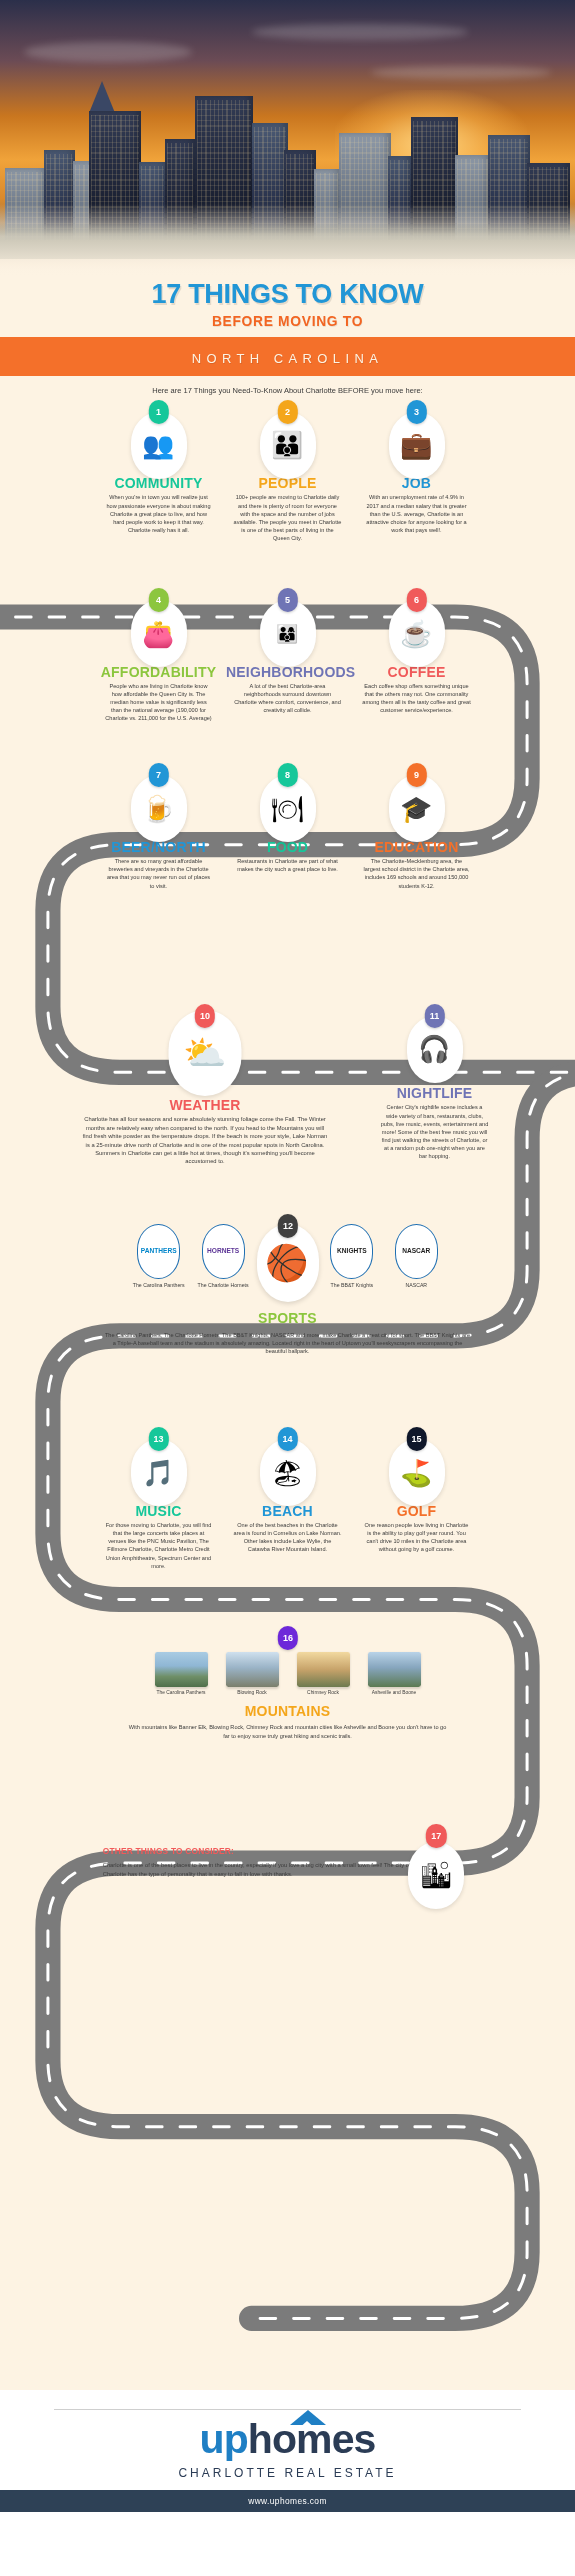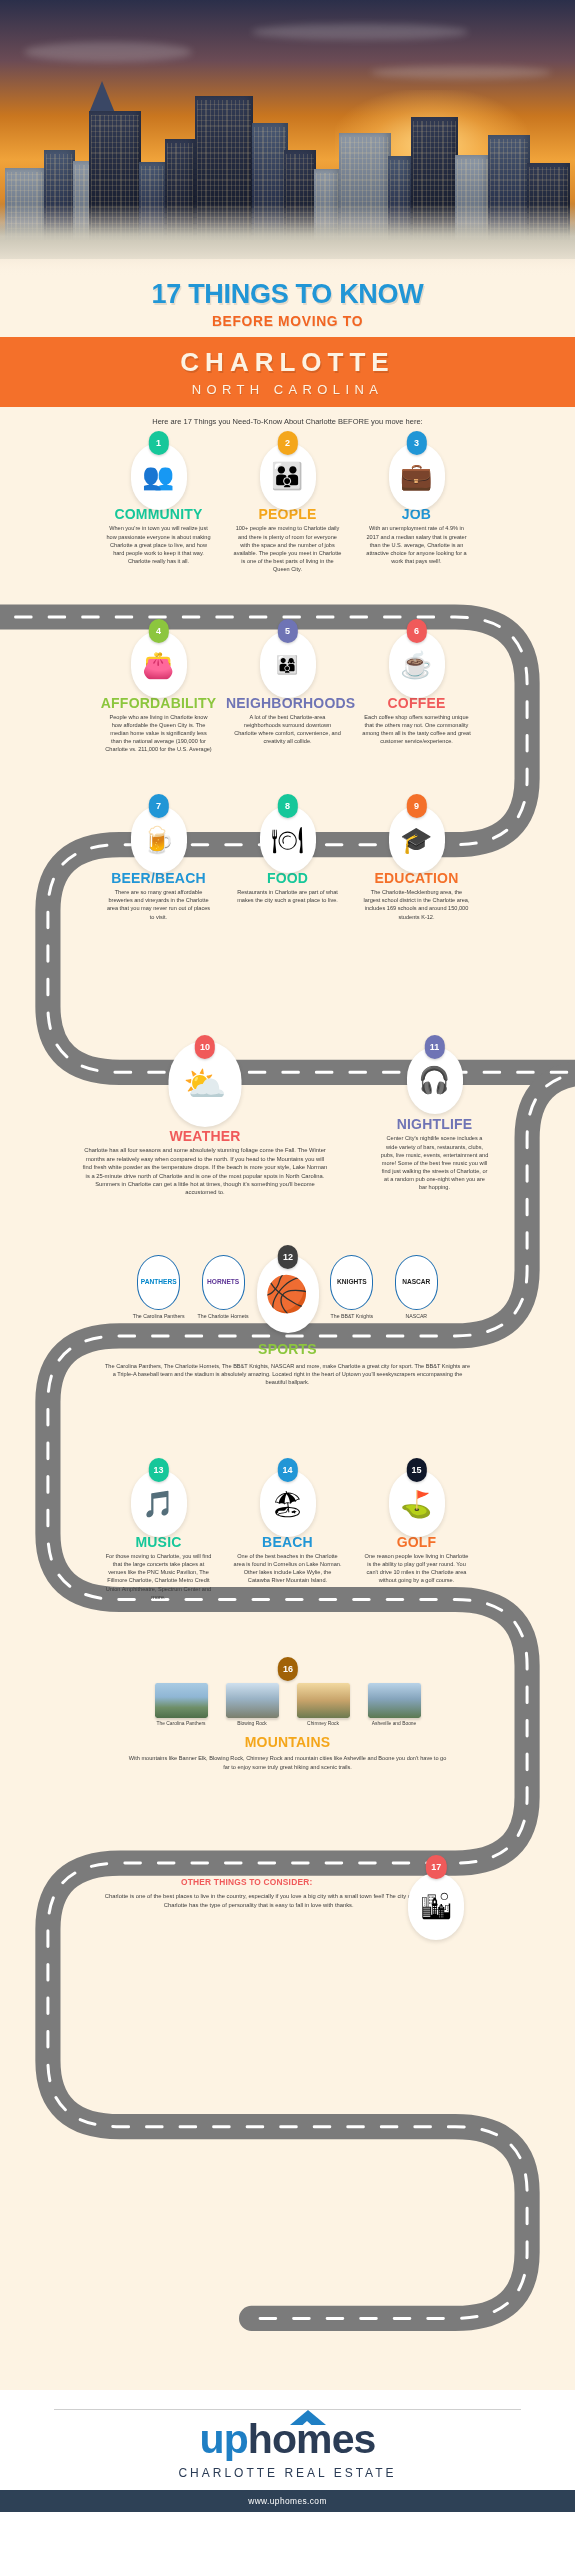--- a/index.html
+++ b/index.html
@@ -301,21 +301,20 @@
     </div>
     <div class="treeline"></div>
     <div class="hero-fade"></div>
   </div>
 
   <div class="title-wrap">
     <div class="title-main">17 THINGS TO KNOW</div>
     <div class="title-sub">BEFORE MOVING TO</div>
   </div>
   <div class="orange-band">
-    <div class="band-city">CHARLOTTE</div>
     <div class="band-state">NORTH CAROLINA</div>
   </div>
   <div class="intro">Here are 17 Things you Need-To-Know About Charlotte BEFORE you move here:</div>
 
   <svg class="road-layer" viewBox="0 0 960 4300" preserveAspectRatio="none" xmlns="http://www.w3.org/2000/svg">
     <g fill="none" stroke="#7b7b7b" stroke-width="42" stroke-linecap="round">
       <path d="M -30 1030 L 760 1030 Q 880 1030 880 1140 L 880 1300 Q 880 1410 760 1410 L 200 1410 Q 80 1410 80 1520 L 80 1680 Q 80 1790 200 1790 L 990 1790"></path>
       <path d="M 990 1790 Q 880 1790 880 1900 L 880 2120 Q 880 2230 760 2230 L 200 2230 Q 80 2230 80 2340 L 80 2560 Q 80 2670 200 2670 L 760 2670 Q 880 2670 880 2780 L 880 3000 Q 880 3110 760 3110 L 200 3110 Q 80 3110 80 3220 L 80 3440 Q 80 3550 200 3550 L 760 3550 Q 880 3550 880 3660 L 880 3760 Q 880 3870 760 3870 L 420 3870"></path>
     </g>
     <g fill="none" stroke="#ffffff" stroke-width="5" stroke-linecap="round" stroke-dasharray="26 30">
@@ -393,21 +392,21 @@
     </div>
 
     <div class="row" style="margin-top:47px;">
       <div class="card">
         <div class="badge-wrap">
           <div class="ellipse">
               <span class="glyph">🍺</span>
             </div>
           <div class="num" style="background:#2196d6">7</div>
         </div>
-        <div class="cap" style="color:#2196d6">BEER/BEACH</div>
+        <div class="cap" style="color:#2196d6">BEER/NORTH</div>
         <div class="desc">There are so many great affordable breweries and vineyards in the Charlotte area that you may never run out of places to visit.</div>
       </div>
       <div class="card">
         <div class="badge-wrap">
           <div class="ellipse">
               <span class="glyph">🍽</span>
             </div>
           <div class="num" style="background:#16c79a">8</div>
         </div>
         <div class="cap" style="color:#16c79a">FOOD</div>
@@ -518,21 +517,21 @@
             </div>
           <div class="num" style="background:#0f172a">15</div>
         </div>
         <div class="cap" style="color:#f4702a">GOLF</div>
         <div class="desc">One reason people love living in Charlotte is the ability to play golf year round. You can't drive 10 miles in the Charlotte area without going by a golf course.</div>
       </div>
     </div>
 
     <div style="margin-top:67px;position:relative;z-index:4;">
       <div style="position:relative;height:0;">
-        <div class="num" style="background:#a16207;left:288px;top:-10.8px;z-index:9;">16</div>
+        <div class="num" style="background:#6d28d9;left:288px;top:-10.8px;z-index:9;">16</div>
       </div>
       <div class="mt-strip" style="padding-top:15.6px;">
         <div class="mt-cell">
           <div class="mt-photo"></div>
           <div class="mt-cap">The Carolina Panthers</div>
         </div>
         <div class="mt-cell">
           <div class="mt-photo b"></div>
           <div class="mt-cap">Blowing Rock</div>
         </div>
@@ -546,21 +545,21 @@
         </div>
       </div>
       <div style="text-align:center;margin-top:6px;">
         <div class="cap" style="color:#f4a61b">MOUNTAINS</div>
         <div class="desc" style="width:335px;margin:2.4px auto 0;">With mountains like Banner Elk, Blowing Rock, Chimney Rock and mountain cities like Asheville and Boone you don't have to go far to enjoy some truly great hiking and scenic trails.</div>
       </div>
     </div>
 
     <div class="final" style="margin-top:90px;">
       <div class="final-row">
-        <div style="width:288px;text-align:center;padding-top:13px;">
+        <div style="width:288px;text-align:left;padding-top:13px;">
           <div class="final-title">OTHER THINGS TO CONSIDER:</div>
           <div class="final-desc">Charlotte is one of the best places to live in the country, especially if you love a big city with a small town feel! The city of Charlotte has the type of personality that is easy to fall in love with thanks.</div>
         </div>
         <div style="position:relative;width:72px;">
           <div class="num" style="background:#f05a5a;left:50%;top:-9.6px;">17</div>
           <div class="ellipse" style="position:relative;left:auto;top:8.4px;transform:none;margin:0 auto;">
             <span class="glyph">🏙</span>
           </div>
         </div>
       </div>

